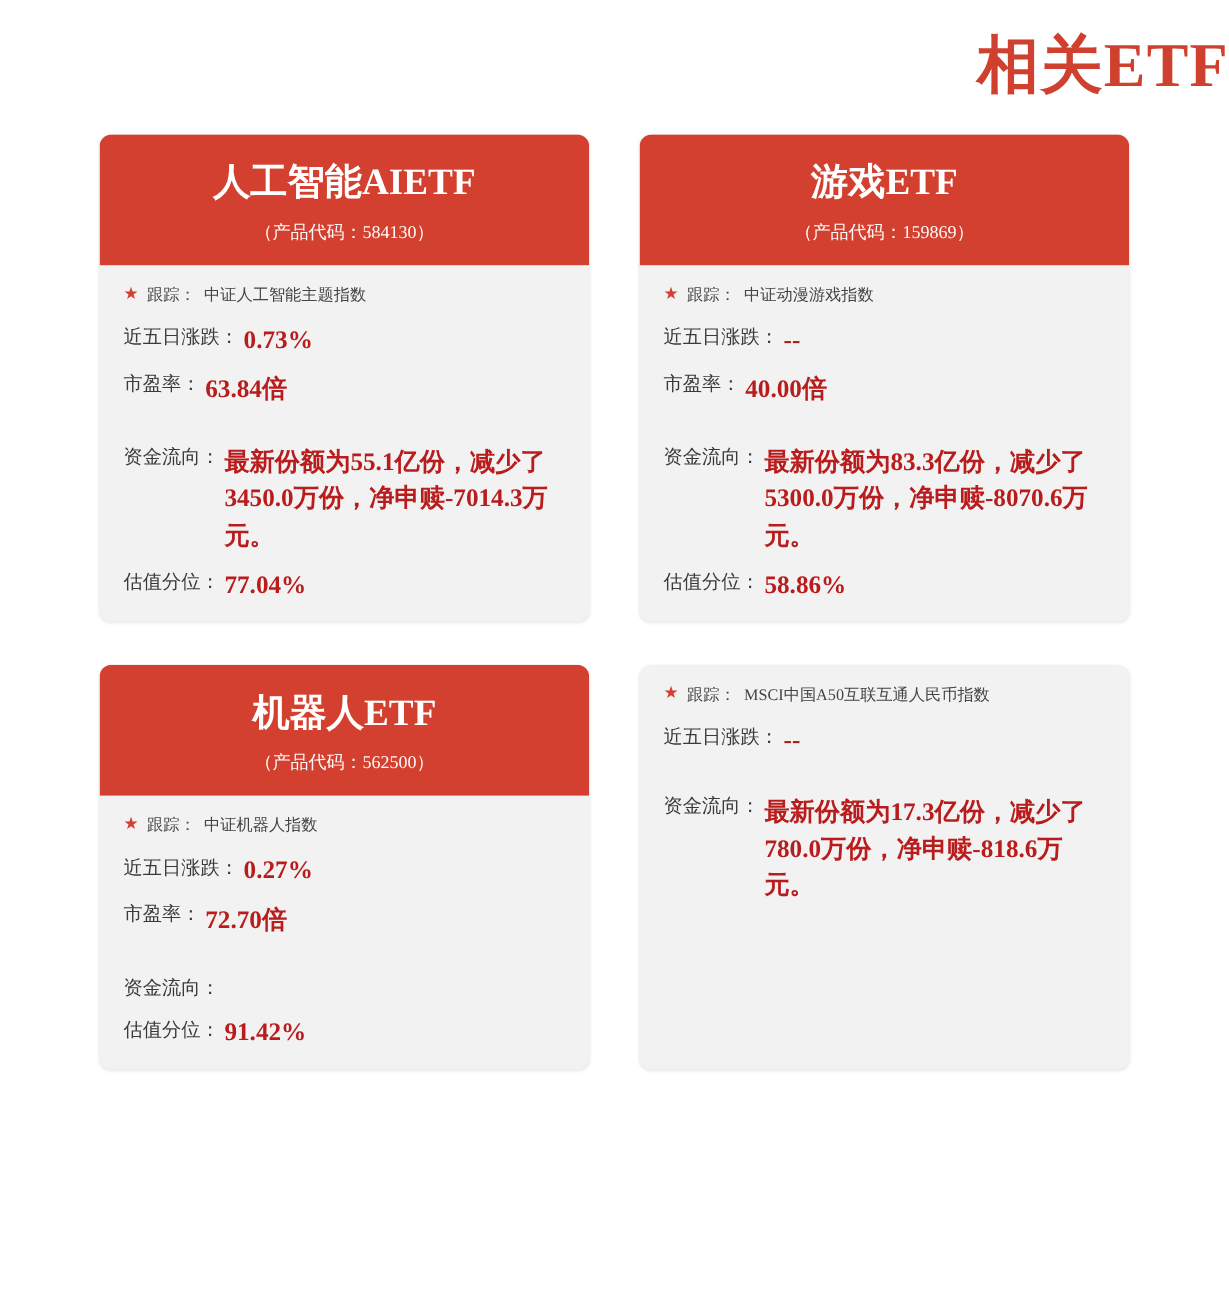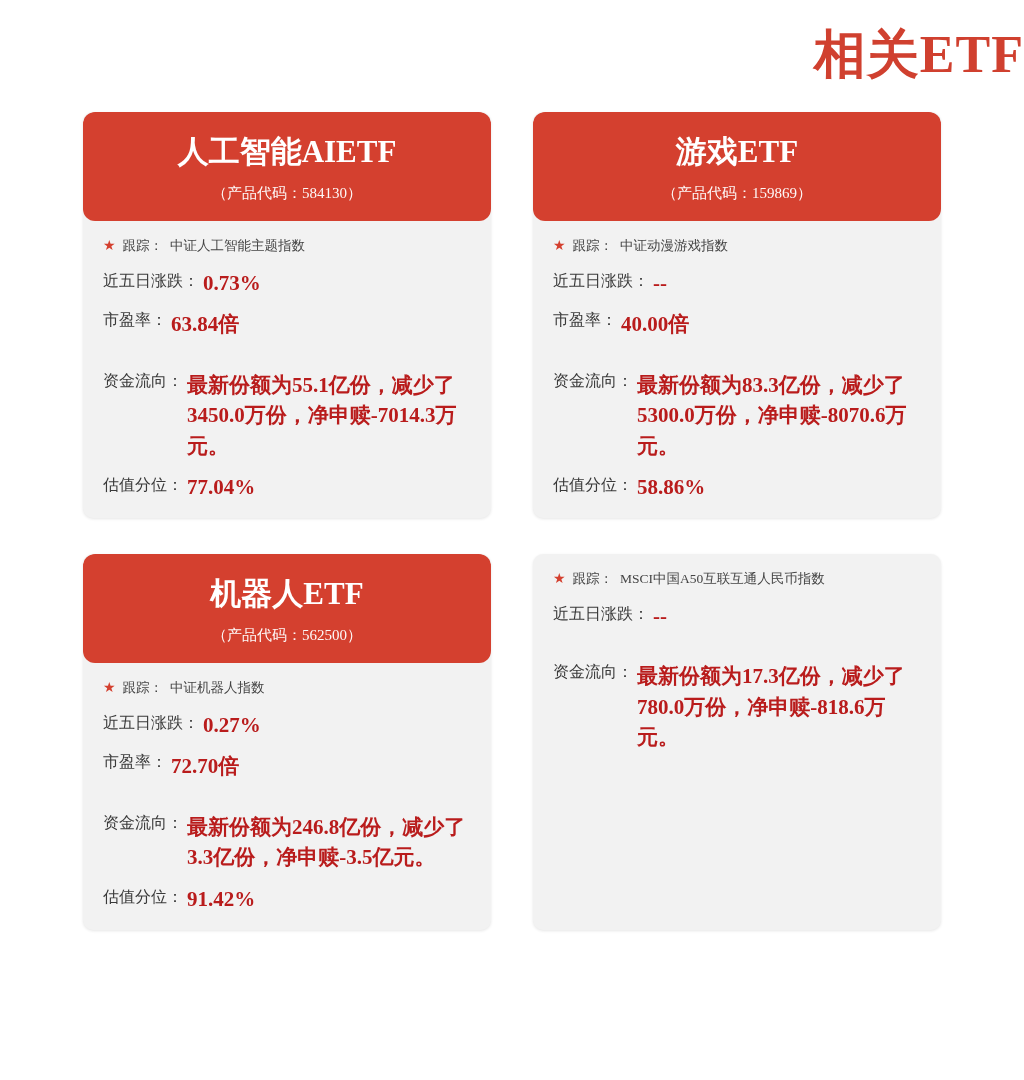--- a/index.html
+++ b/index.html
@@ -43,21 +43,20 @@
     overflow: hidden;
     box-shadow: 0 1px 3px rgba(0,0,0,0.10);
     display: flex;
     flex-direction: column;
   }
   .card-header {
     background: #d4402f;
     color: #ffffff;
     padding: 22px 16px 18px 16px;
     text-align: center;
-    border-radius: 12px;
   }
   .card-title {
     font-size: 31px;
     font-weight: bold;
     line-height: 1.15;
     margin-bottom: 14px;
   }
   .card-code {
     font-size: 15px;
     font-weight: normal;
@@ -192,21 +191,20 @@
         <div class="metric">
           <span class="metric-label">近五日涨跌：</span>
           <span class="metric-value">0.27%</span>
         </div>
         <div class="metric">
           <span class="metric-label">市盈率：</span>
           <span class="metric-value">72.70倍</span>
         </div>
         <div class="metric flow">
           <span class="metric-label">资金流向：</span>
-          <span class="metric-value">最新份额为246.8亿份，减少了3.3亿份，净申赎-3.5亿元。</span>
         </div>
         <div class="metric">
           <span class="metric-label">估值分位：</span>
           <span class="metric-value">91.42%</span>
         </div>
       </div>
     </div>
 
     <div class="card">
       <div class="card-body">

